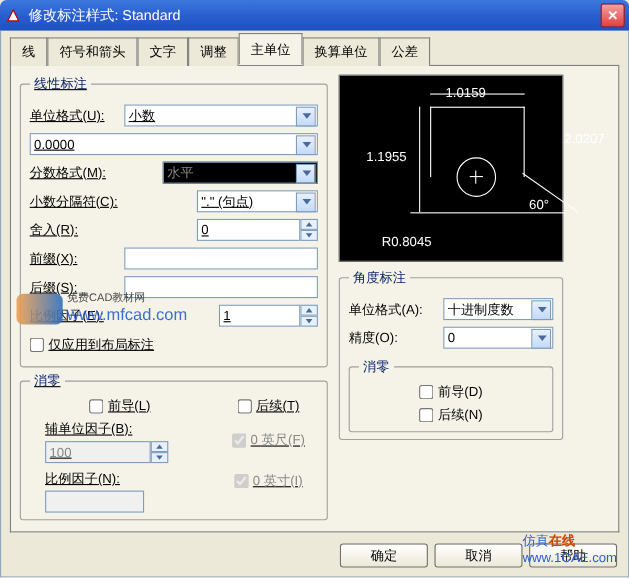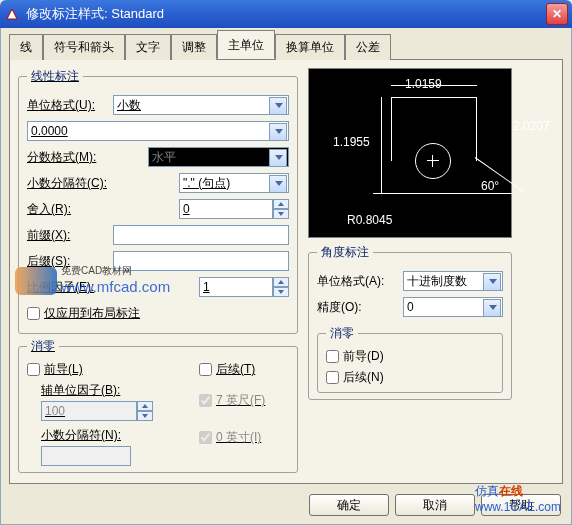--- a/index.html
+++ b/index.html
@@ -17,21 +17,21 @@
 .rightcol { width: 204px; display: flex; flex-direction: column; gap: 6px; }
 fieldset { border: 1px solid #a0a0a0; border-radius: 3px; padding: 6px 8px; }
 legend { padding: 0 4px; color: #0a246a; }
 .row { display: flex; align-items: center; height: 24px; margin: 2px 0; }
 .lbl { width: 86px; }
 .sel, .txt { flex: 1; height: 20px; border: 1px solid #7f9db9; background: #fff; padding: 1px 18px 1px 3px; position: relative; display: flex; align-items: center; }
 .sel.disabled { color: #888; background: #000000; margin-left: 35px; }
 .txt input { border: none; outline: none; width: 100%; font-size: 12px; background: transparent; }
 .sel::after { content: ""; position: absolute; right: 1px; top: 1px; width: 16px; height: 16px; background: linear-gradient(to bottom,#e8f0fb,#c4dafa); border: 1px solid #7f9db9; }
 .sel .arrow { position: absolute; right: 5px; top: 7px; width: 0; height: 0; border-left: 4px solid transparent; border-right: 4px solid transparent; border-top: 5px solid #4a6a9c; z-index: 2; }
-.chk { display: flex; align-items: center; gap: 4px; }
+.chk { display: flex; align-items: center; gap: 4px; justify-content: center; }
 .chk input { width: 13px; height: 13px; }
 .preview { border: 1px solid #808080; background: #000; height: 170px; position: relative; color: #fff; font-family: monospace; font-size: 11px; }
 .spin { display: flex; align-items: center; }
 .spin .txt { width: 80px; flex: none; }
 .spinbtns { display: flex; flex-direction: column; }
 .spinbtns div { width: 16px; height: 10px; border: 1px solid #7f9db9; background: #e8f0fb; display: flex; align-items: center; justify-content: center; }
 .spinbtns .up::before { content:""; border-left:3px solid transparent; border-right:3px solid transparent; border-bottom:4px solid #4a6a9c; }
 .spinbtns .dn::before { content:""; border-left:3px solid transparent; border-right:3px solid transparent; border-top:4px solid #4a6a9c; }
 .btnrow { position: absolute; bottom: 8px; right: 10px; display: flex; gap: 6px; padding-left: 24px; }
 .btn { width: 80px; height: 22px; border: 1px solid #707070; background: linear-gradient(to bottom,#ffffff,#ece9d8); border-radius: 3px; cursor: pointer; }
@@ -181,33 +181,33 @@
             <div style="margin:4px 0 2px 14px">辅单位因子(B):</div>
             <div class="spin" style="margin-left:14px">
               <div class="txt disabled" style="width:96px">
                   <input disabled="" value="100" style="">
                 </div>
               <div class="spinbtns">
                   <div class="up"></div>
                   <div class="dn"></div>
                 </div>
             </div>
-            <div style="margin:6px 0 2px 14px">小数分隔符(N):</div>
+            <div style="margin:6px 0 2px 14px">比例因子(N):</div>
             <div class="txt disabled" style="margin-left:14px;width:90px">
                 <input disabled="" style="">
               </div>
           </div>
           <div style="width:90px">
             <label class="chk">
                 <input type="checkbox" style="">
                 <span>后续(T)</span>
               </label>
             <label class="chk" style="margin-top:14px;color:#888">
                 <input type="checkbox" checked="" disabled="" style="">
-                <span>7 英尺(F)</span>
+                <span>0 英尺(F)</span>
               </label>
             <label class="chk" style="margin-top:20px;color:#888">
                 <input type="checkbox" checked="" disabled="" style="">
                 <span>0 英寸(I)</span>
               </label>
           </div>
         </div>
       </fieldset>
 
     </div>

